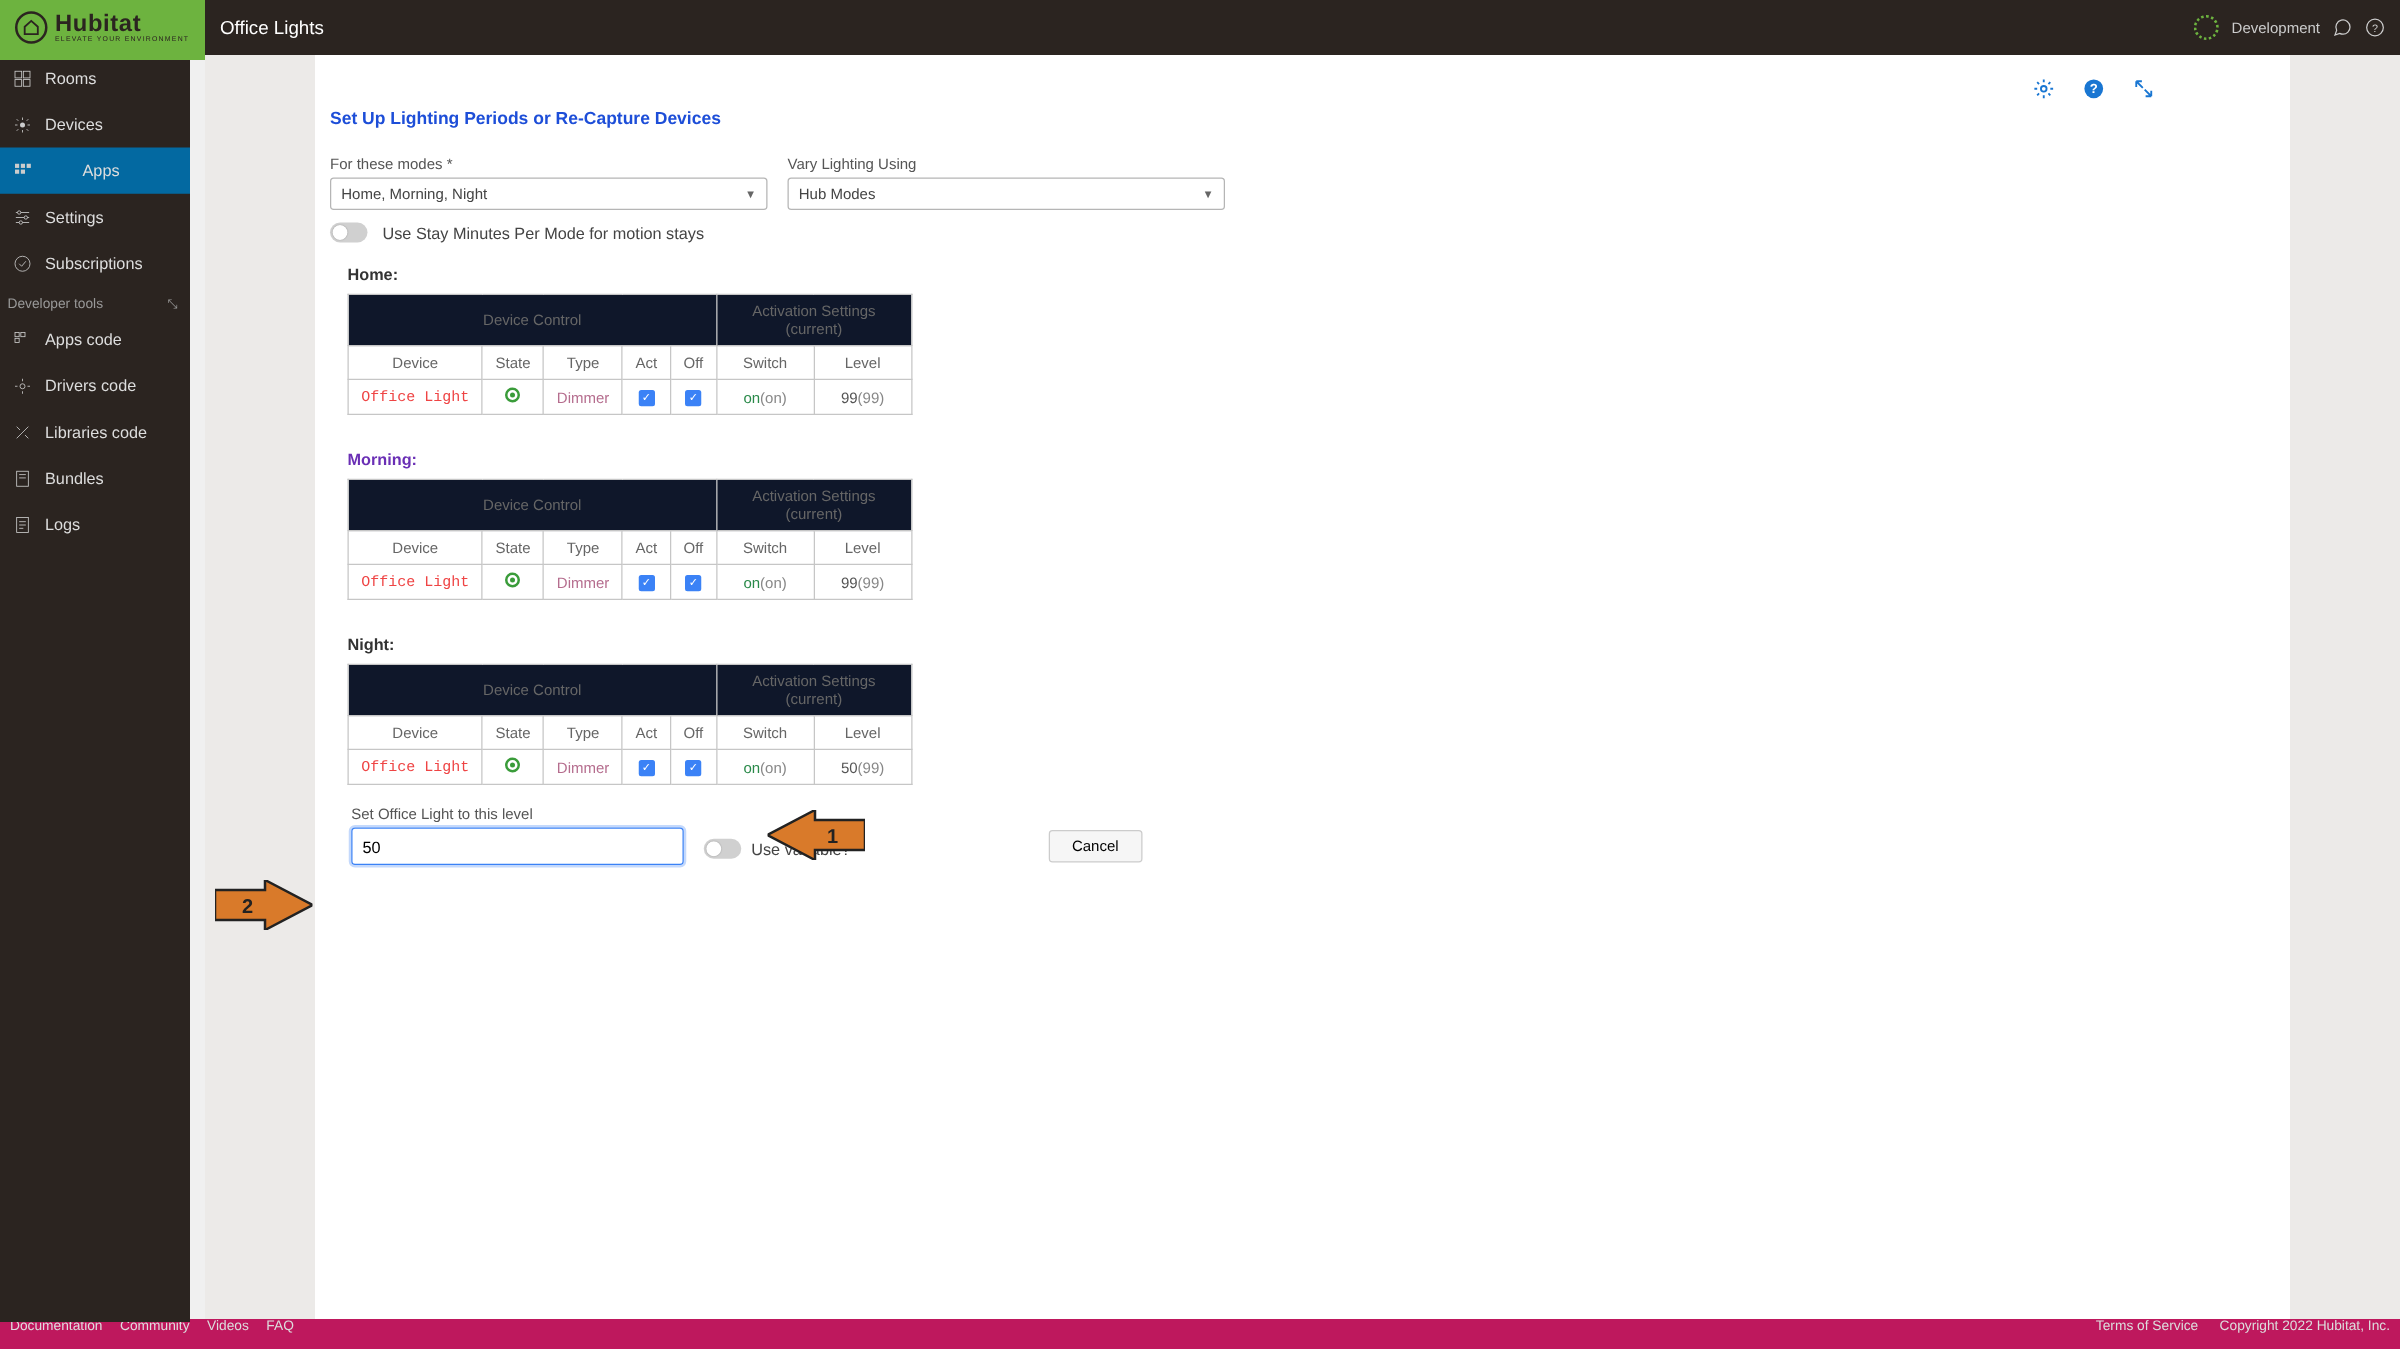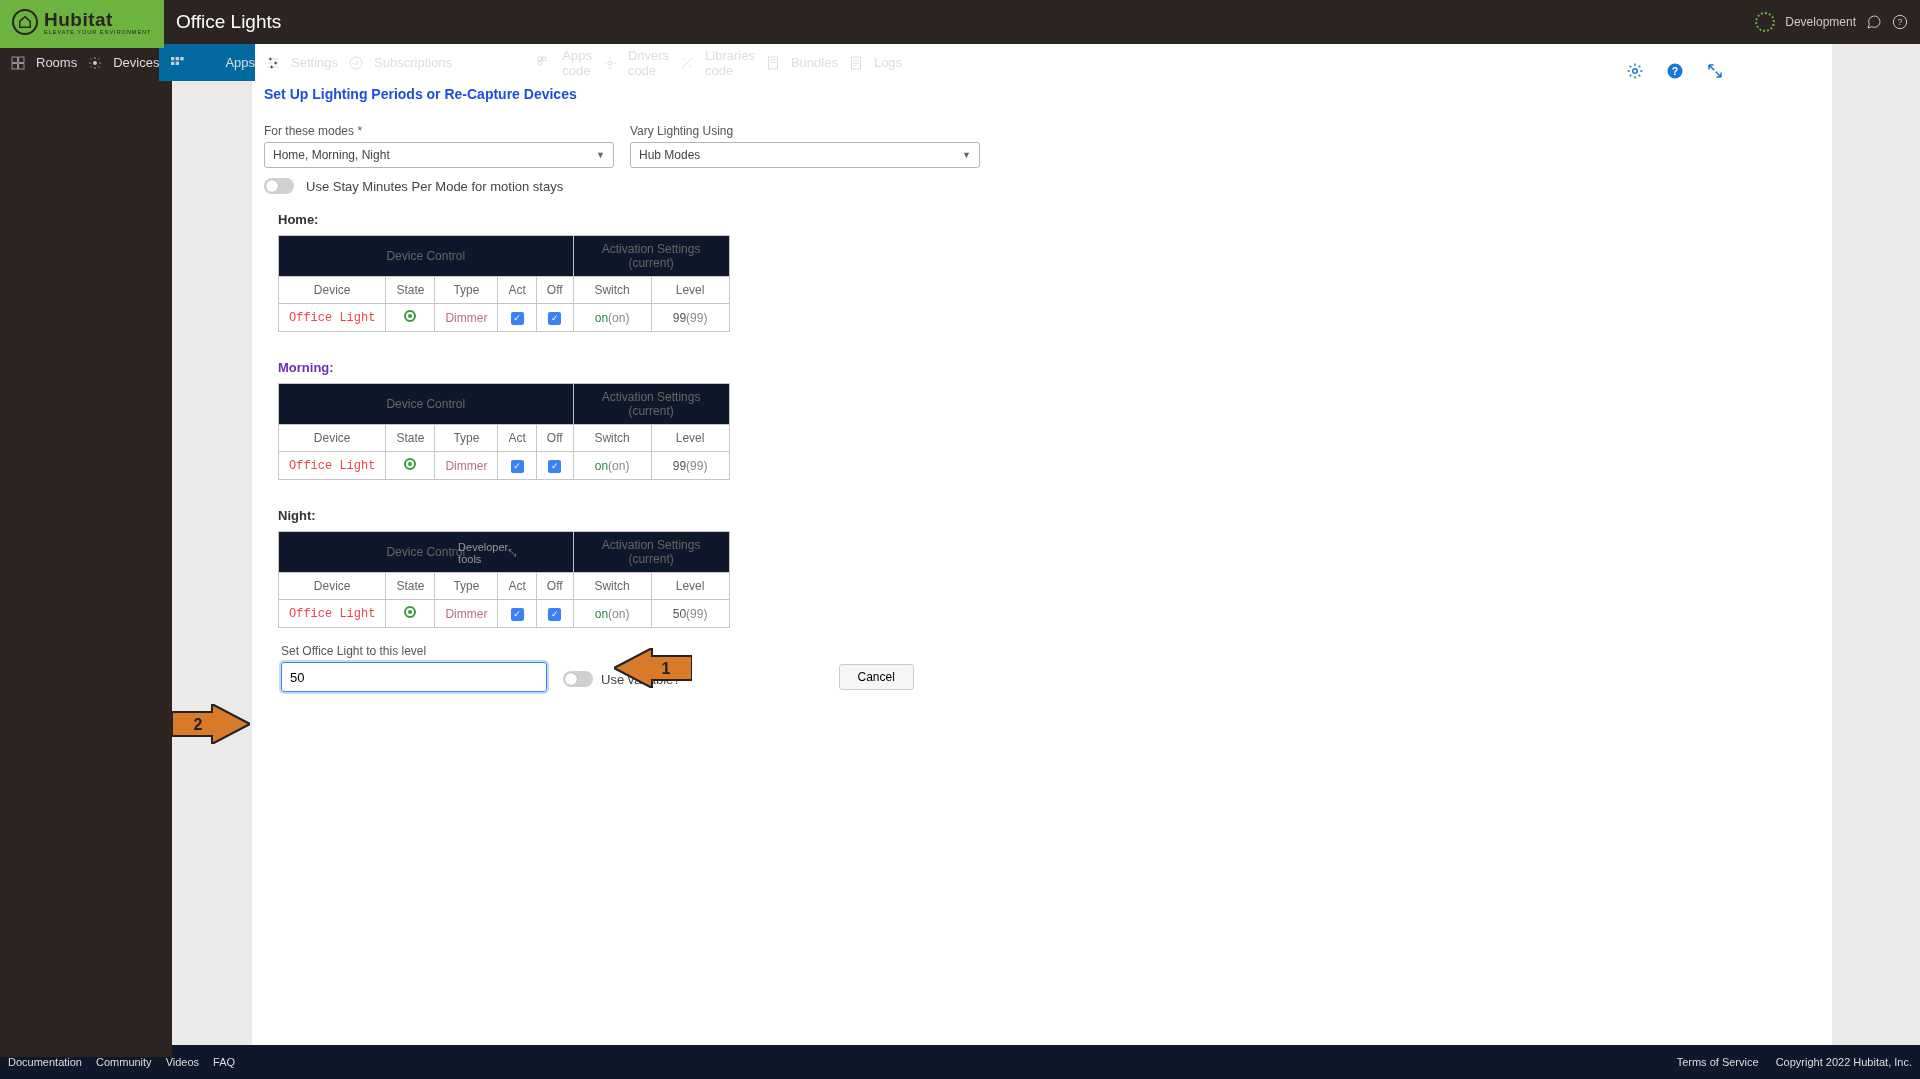--- a/index.html
+++ b/index.html
@@ -3,32 +3,32 @@
 <meta charset="utf-8">
 <style>
 * { box-sizing: border-box; margin: 0; padding: 0; }
 body { font-family: Arial, Helvetica, sans-serif; font-size: 13px; color: #333; background: #f0f0f0; width: 1920px; height: 1079px; overflow: hidden; position: relative; }
 
 
 .header { position: fixed; top: 0; left: 0; right: 0; height: 44px; background: #2b2420; display: flex; align-items: center; z-index: 100; }
 .logo-area { width: 164px; height: 52px; background: #6db33f; display: flex; align-items: center; padding-left: 12px; }
 .logo-text { color: #2b2420; font-weight: bold; font-size: 19px; letter-spacing: 0.5px; }
 .logo-sub { color: #2b2420; font-size: 5.5px; letter-spacing: 1px; margin-top: -2px; }
-.page-title { color: #fff; font-size: 19px; margin-left: 12px; }
+.page-title { color: #fff; font-size: 15px; margin-left: 12px; }
 .header-right { margin-left: auto; display: flex; align-items: center; gap: 10px; padding-right: 12px; color: #ccc; font-size: 12px; }
 
 
-.sidebar { position: fixed; top: 44px; left: 0; bottom: 22px; width: 172px; background: #2b2420; display: flex; flex-direction: row; z-index: 50; }
+.sidebar { position: fixed; top: 44px; left: 0; bottom: 22px; width: 152px; background: #2b2420; display: flex; flex-direction: column; z-index: 50; }
 .sidebar-item { display: flex; align-items: center; height: 37px; padding-left: 10px; color: #ddd; font-size: 13px; cursor: pointer; gap: 10px; }
 .sidebar-item.active { background: #0369a1; gap: 40px; }
 .sidebar-section { color: #999; font-size: 11px; padding: 8px 10px 4px 6px; display:flex; justify-content:space-between; align-items:center;}
 .side-icon { width: 16px; height: 16px; display: inline-flex; align-items: center; justify-content: center; color: #ccc; }
 
 
-.footer { position: fixed; bottom: 0; left: 0; right: 0; height: 34px; background: #0f172a; display: flex; align-items: center; padding: 0 8px; color: #ddd; font-size: 11px; }
+.footer { position: fixed; bottom: 0; left: 0; right: 0; height: 24px; background: #be185d; display: flex; padding: 0 8px; color: #ddd; font-size: 11px; }
 .footer a { color: #ddd; text-decoration: none; margin-right: 14px; }
 .footer-right { margin-left: auto; }
 
 
 .main { position: absolute; top: 44px; left: 164px; right: 0; bottom: 22px; background: #eceae8; overflow: auto; }
 .card { background: #fff; margin: 0 88px; padding: 26px 0 40px 0; min-height: 100%; }
 .card-tools { position: absolute; top: 18px; right: 108px; display: flex; gap: 22px; }
 .tool-icon { width:18px; height:18px; cursor:pointer; }
 .section-title { font-weight: bold; font-size: 14px; color: #1d4ed8; margin: 16px 0 22px 0; padding-left: 0; }
 .row { display: flex; gap: 16px; margin-bottom: 10px; }

